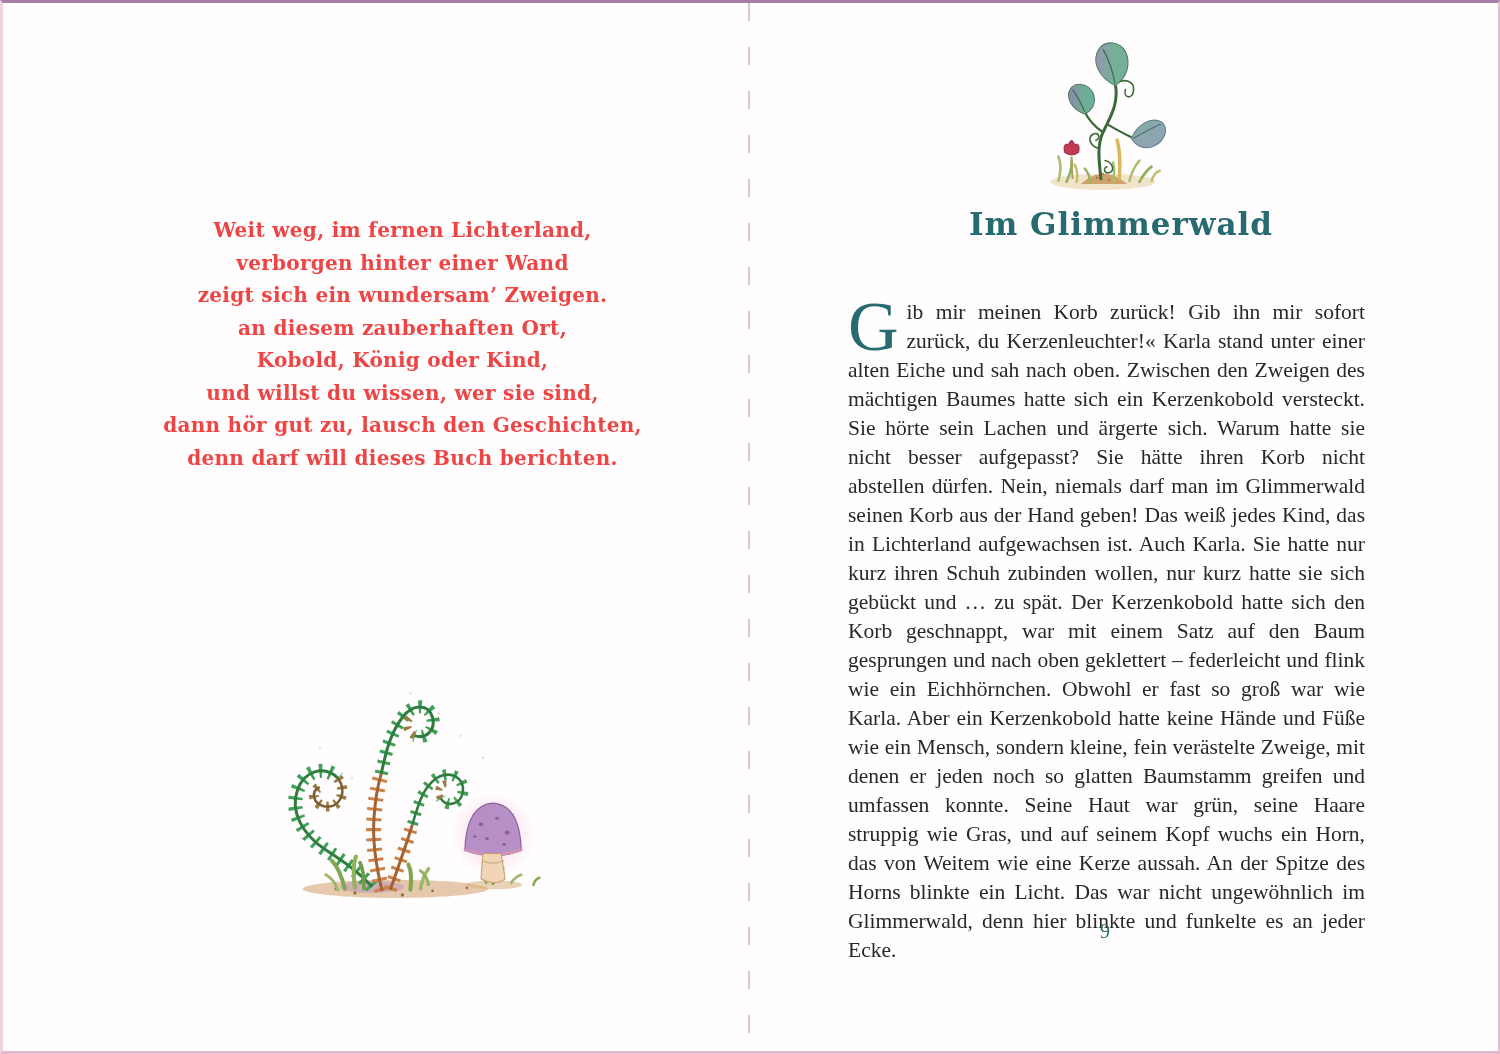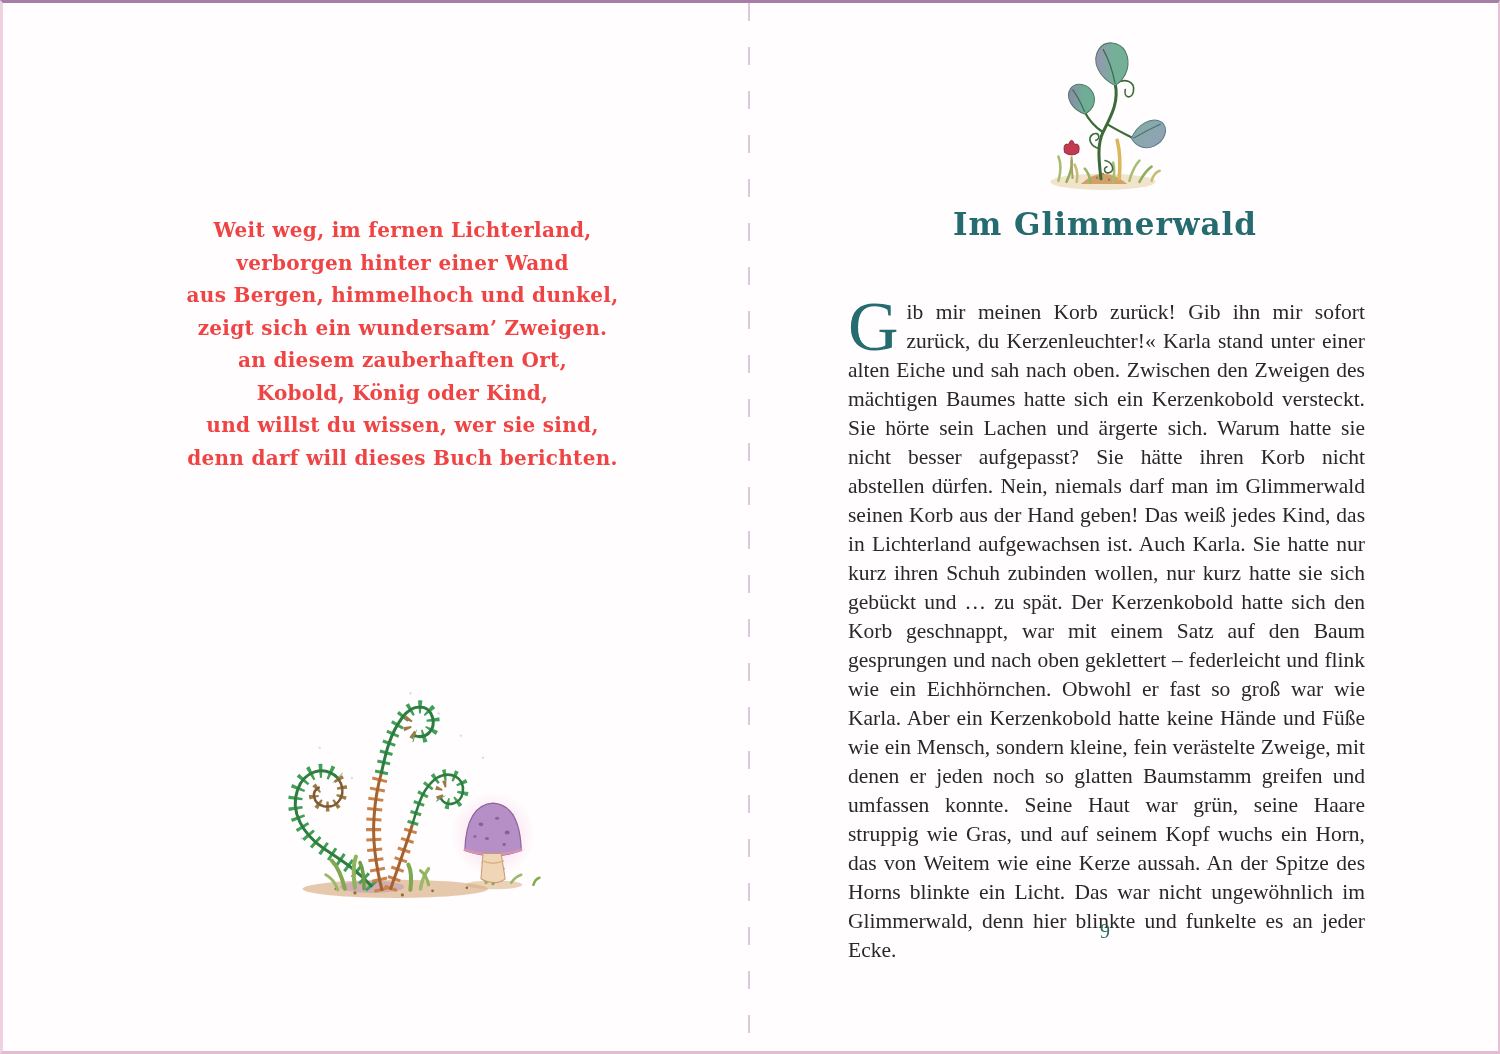--- a/index.html
+++ b/index.html
@@ -27,21 +27,21 @@
     font-family:"DejaVu Serif",serif;
     font-weight:700;
     font-size:20px;line-height:32.5px;
     letter-spacing:.3px;
     color:#ef4444;
   }
   .fern-illo{position:absolute;left:256px;top:652px;width:328px;height:252px;}
   
   .seedling-illo{position:absolute;left:1035px;top:36px;width:132px;height:154px;}
   .chapter-title{
-    position:absolute;left:749px;top:203px;width:706px;
+    position:absolute;left:765px;top:203px;width:706px;
     text-align:center;
     font-family:"DejaVu Serif",serif;
     font-weight:700;
     font-size:31px;letter-spacing:1px;
     color:#266b70;
   }
   .body-text{
     position:absolute;left:845px;top:295px;width:517px;
     font-size:21.5px;line-height:29px;
     text-align:justify;
@@ -64,25 +64,25 @@
 <body>
 
 <div class="spread">
 
   <div class="divider"></div>
 
   <div>
     <div class="poem">
       <div>Weit weg, im fernen Lichterland,</div>
       <div>verborgen hinter einer Wand</div>
-      <div>aus Bergen, himmelhoch und dunkel,</div>
       <div>zeigt sich ein wundersam’ Zweigen.</div>
       <div>an diesem zauberhaften Ort,</div>
       <div>Kobold, König oder Kind,</div>
       <div>und willst du wissen, wer sie sind,</div>
+      <div>dann hör gut zu, lausch den Geschichten,</div>
       <div>denn darf will dieses Buch berichten.</div>
     </div>
 
     <svg class="fern-illo" viewBox="0 0 325 250">
       <defs>
         <radialGradient id="mglow" cx="50%" cy="50%" r="50%">
           <stop offset="0%" stop-color="#f7c9e0" stop-opacity="0.85"></stop>
           <stop offset="100%" stop-color="#f7c9e0" stop-opacity="0"></stop>
         </radialGradient>
       </defs>

